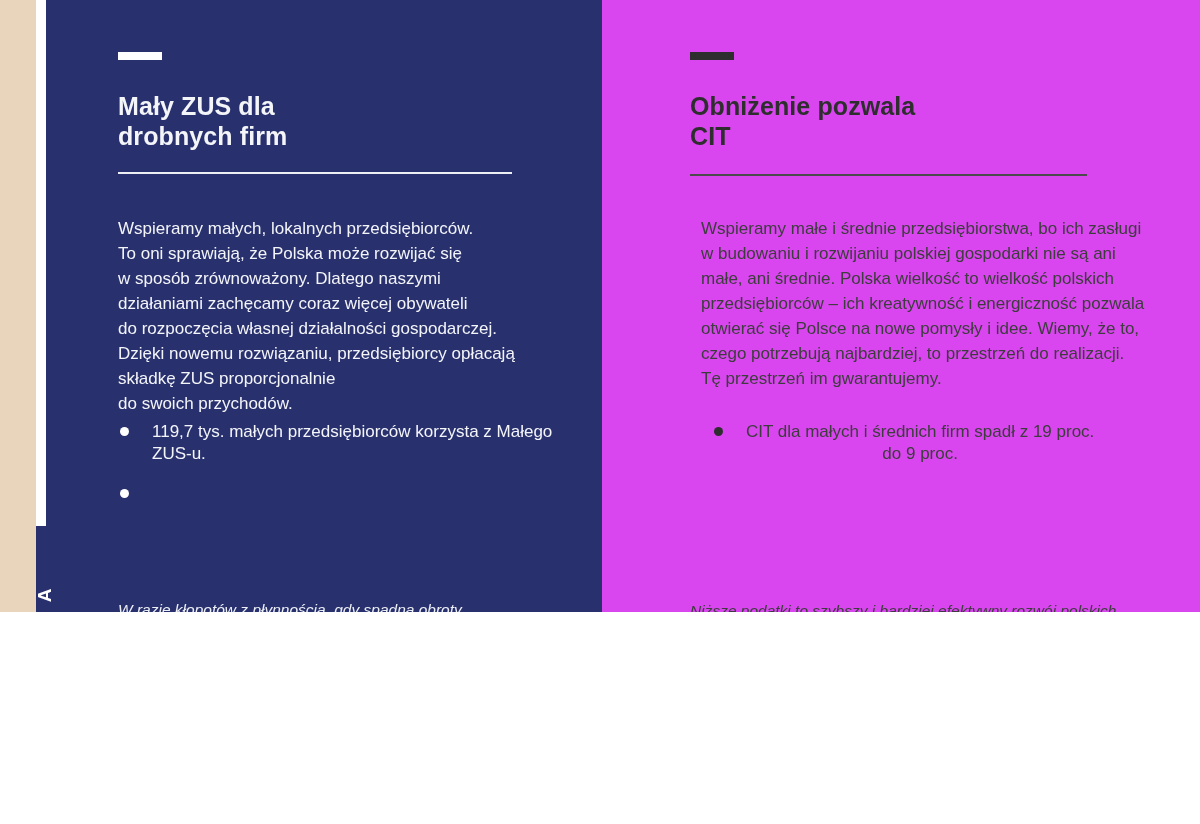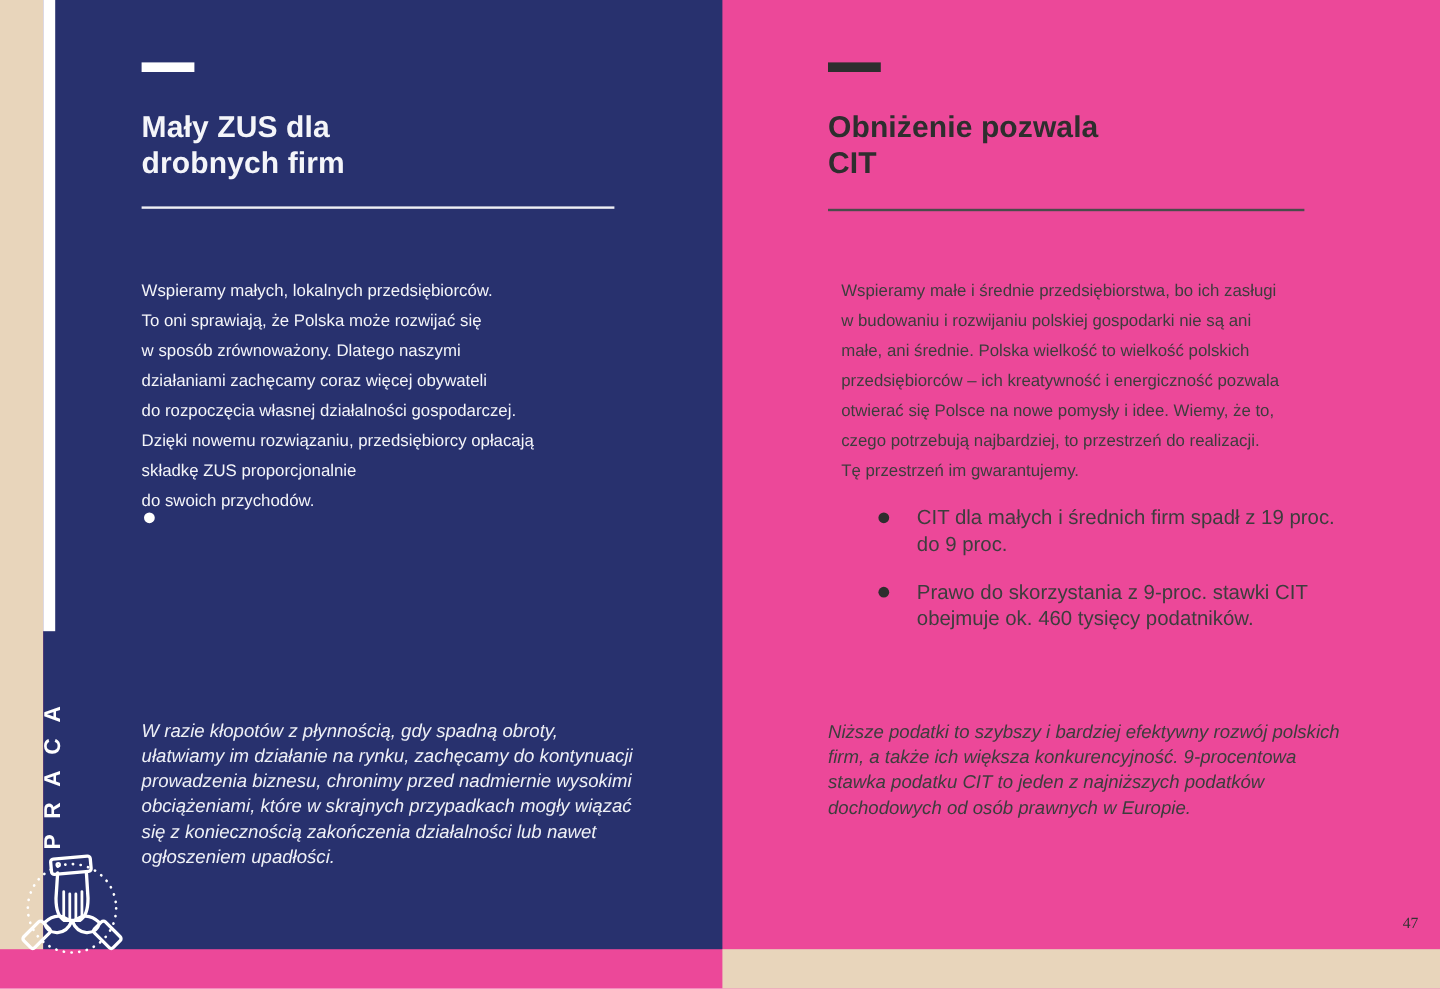--- a/index.html
+++ b/index.html
@@ -1,42 +1,42 @@
 <!DOCTYPE html>
 <html lang="pl" style="--navy: #28316e; --beige: #e8d5bb; --ink: #2e2e2e; --body-ink: #3d3d3d; --rule-dark: #4b4b4b; --white-text: #f4f5f9;"><head>
 <meta charset="utf-8">
 <style>
   html,body{margin:0;padding:0;background:#ffffff;}
   .page{
-    position:relative;width:1200px;height:824px;overflow:hidden;background:#ec4899;
+    position:relative;width:1200px;height:612px;overflow:hidden;background:#d946ef;
     font-family:"Liberation Sans",sans-serif;
   }
   
   .beige-strip{position:absolute;left:0;top:0;width:36px;height:791px;background:var(--beige,#e8d5bb);}
   .blue-panel{position:absolute;left:36px;top:0;width:566px;height:791px;background:var(--navy,#28316e);}
   .white-divider{position:absolute;left:36px;top:0;width:10px;height:526px;background:#ffffff;}
   .bottom-bar{position:absolute;left:602px;top:791px;width:598px;height:33px;background:var(--beige,#e8d5bb);}
 
   
   .dash{position:absolute;width:44px;height:8px;}
   .dash.left{left:118px;top:52px;background:#ffffff;}
   .dash.right{left:690px;top:52px;background:var(--ink,#2e2e2e);}
   .title{position:absolute;top:74px;font-size:25px;line-height:30px;font-weight:700;white-space:pre;letter-spacing:.1px;}
   .title.left{left:118px;color:var(--white-text,#f4f5f9);}
   .title.right{left:690px;color:var(--ink,#2e2e2e);}
   .rule{position:absolute;height:2px;}
   .rule.left{left:118px;top:172px;width:394px;background:rgba(255,255,255,.92);}
   .rule.right{left:690px;top:174px;width:397px;height:1.6px;background:var(--rule-dark,#4b4b4b);}
-  .body{position:absolute;top:216px;font-size:14px;line-height:25px;white-space:pre;}
+  .body{position:absolute;top:199px;font-size:17px;line-height:25px;white-space:pre;}
   .body.left{left:118px;color:var(--white-text,#f4f5f9);}
   .body.right{left:690px;color:var(--body-ink,#3d3d3d);margin-left:11px;}
 
   .bullets{position:absolute;top:421px;margin:0;padding:0;list-style:none;font-size:17px;line-height:22px;}
   .bullets.left{left:118px;color:var(--white-text,#f4f5f9);}
-  .bullets.right{left:730px;color:var(--body-ink,#3d3d3d);}
+  .bullets.right{left:712px;color:var(--body-ink,#3d3d3d);text-align:center;}
   .bullets li{position:relative;padding-left:34px;margin:0 0 18px 0;}
   .bullets .dot{position:absolute;left:2px;top:6px;width:9px;height:9px;border-radius:50%;}
   .bullets.left .dot{background:#ffffff;}
   .bullets.right .dot{background:var(--ink,#2e2e2e);}
   .bullets .bullet-text{white-space:pre;display:inline-block;}
 
   .footnote{position:absolute;font-size:15.5px;line-height:21px;font-style:italic;white-space:pre;margin-top:23px;}
   .footnote.left{left:118px;top:576px;color:#eef0f6;}
   .footnote.right{left:690px;top:577px;color:var(--body-ink,#3d3d3d);}
 
@@ -72,20 +72,25 @@
 w sposób zrównoważony. Dlatego naszymi
 działaniami zachęcamy coraz więcej obywateli
 do rozpoczęcia własnej działalności gospodarczej.
 Dzięki nowemu rozwiązaniu, przedsiębiorcy opłacają
 składkę ZUS proporcjonalnie
 do swoich przychodów.</p>
 
   <ul class="bullets left">
     <li>
       <span class="dot"></span>
+      <span class="bullet-text">119,7 tys. małych przedsiębiorców korzysta z Małego
+ZUS-u.</span>
+    </li>
+    <li>
+      <span class="dot"></span>
     </li>
   </ul>
 
   <p class="footnote left">W razie kłopotów z płynnością, gdy spadną obroty,
 ułatwiamy im działanie na rynku, zachęcamy do kontynuacji
 prowadzenia biznesu, chronimy przed nadmiernie wysokimi
 obciążeniami, które w skrajnych przypadkach mogły wiązać
 się z koniecznością zakończenia działalności lub nawet
 ogłoszeniem upadłości.</p>
 
@@ -117,25 +122,20 @@
 otwierać się Polsce na nowe pomysły i idee. Wiemy, że to,
 czego potrzebują najbardziej, to przestrzeń do realizacji.
 Tę przestrzeń im gwarantujemy.</p>
 
   <ul class="bullets right">
     <li>
       <span class="dot"></span>
       <span class="bullet-text">CIT dla małych i średnich firm spadł z 19 proc.
 do 9 proc.</span>
     </li>
-    <li>
-      <span class="dot"></span>
-      <span class="bullet-text">Prawo do skorzystania z 9-proc. stawki CIT
-obejmuje ok. 460 tysięcy podatników.</span>
-    </li>
   </ul>
 
   <p class="footnote right">Niższe podatki to szybszy i bardziej efektywny rozwój polskich
 firm, a także ich większa konkurencyjność. 9-procentowa
 stawka podatku CIT to jeden z najniższych podatków
 dochodowych od osób prawnych w Europie.</p>
 
   <div class="page-number">47</div>
 
 </div>

